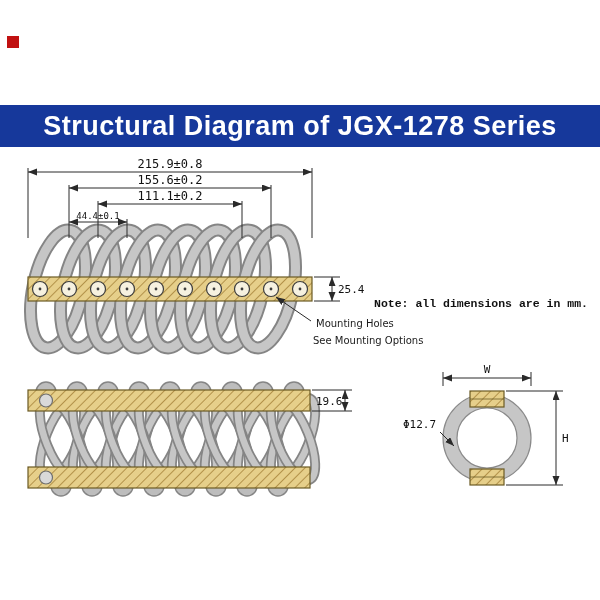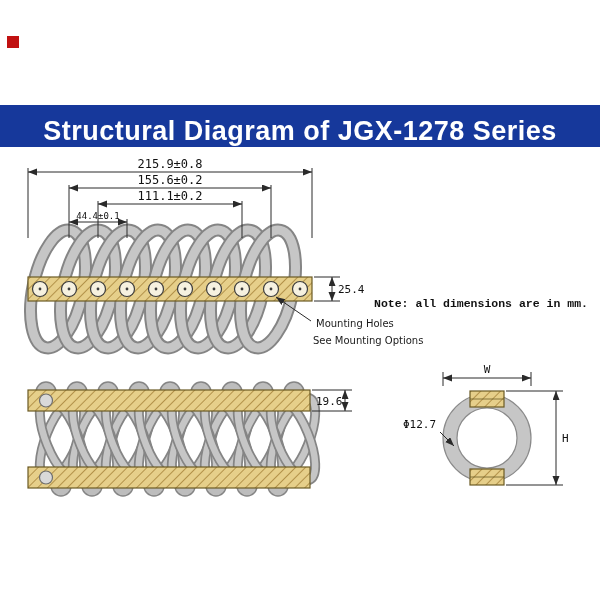--- a/index.html
+++ b/index.html
@@ -8,21 +8,21 @@
     width: 600px; height: 600px;
     background: #ffffff;
     font-family: "Liberation Sans", sans-serif;
     position: relative;
     overflow: hidden;
   }
   .banner {
     position: absolute; left: 0; top: 105px;
     width: 600px; height: 42px;
     background: #16389B; color: #ffffff;
-    display: flex; align-items: flex-end; justify-content: center;
+    display: flex; align-items: center; justify-content: center;
     font-weight: bold; font-size: 27px; letter-spacing: 0.5px;
     font-family: "Liberation Sans", sans-serif;
   }
   .red-marker {
     position: absolute; left: 7px; top: 36px;
     width: 12px; height: 12px; background: #C11111;
   }
   .drawing { position: absolute; left: 0; top: 0; }
   text { user-select: none; }
   .dim    { font: 12px "DejaVu Sans Mono", monospace; fill: #111; }

